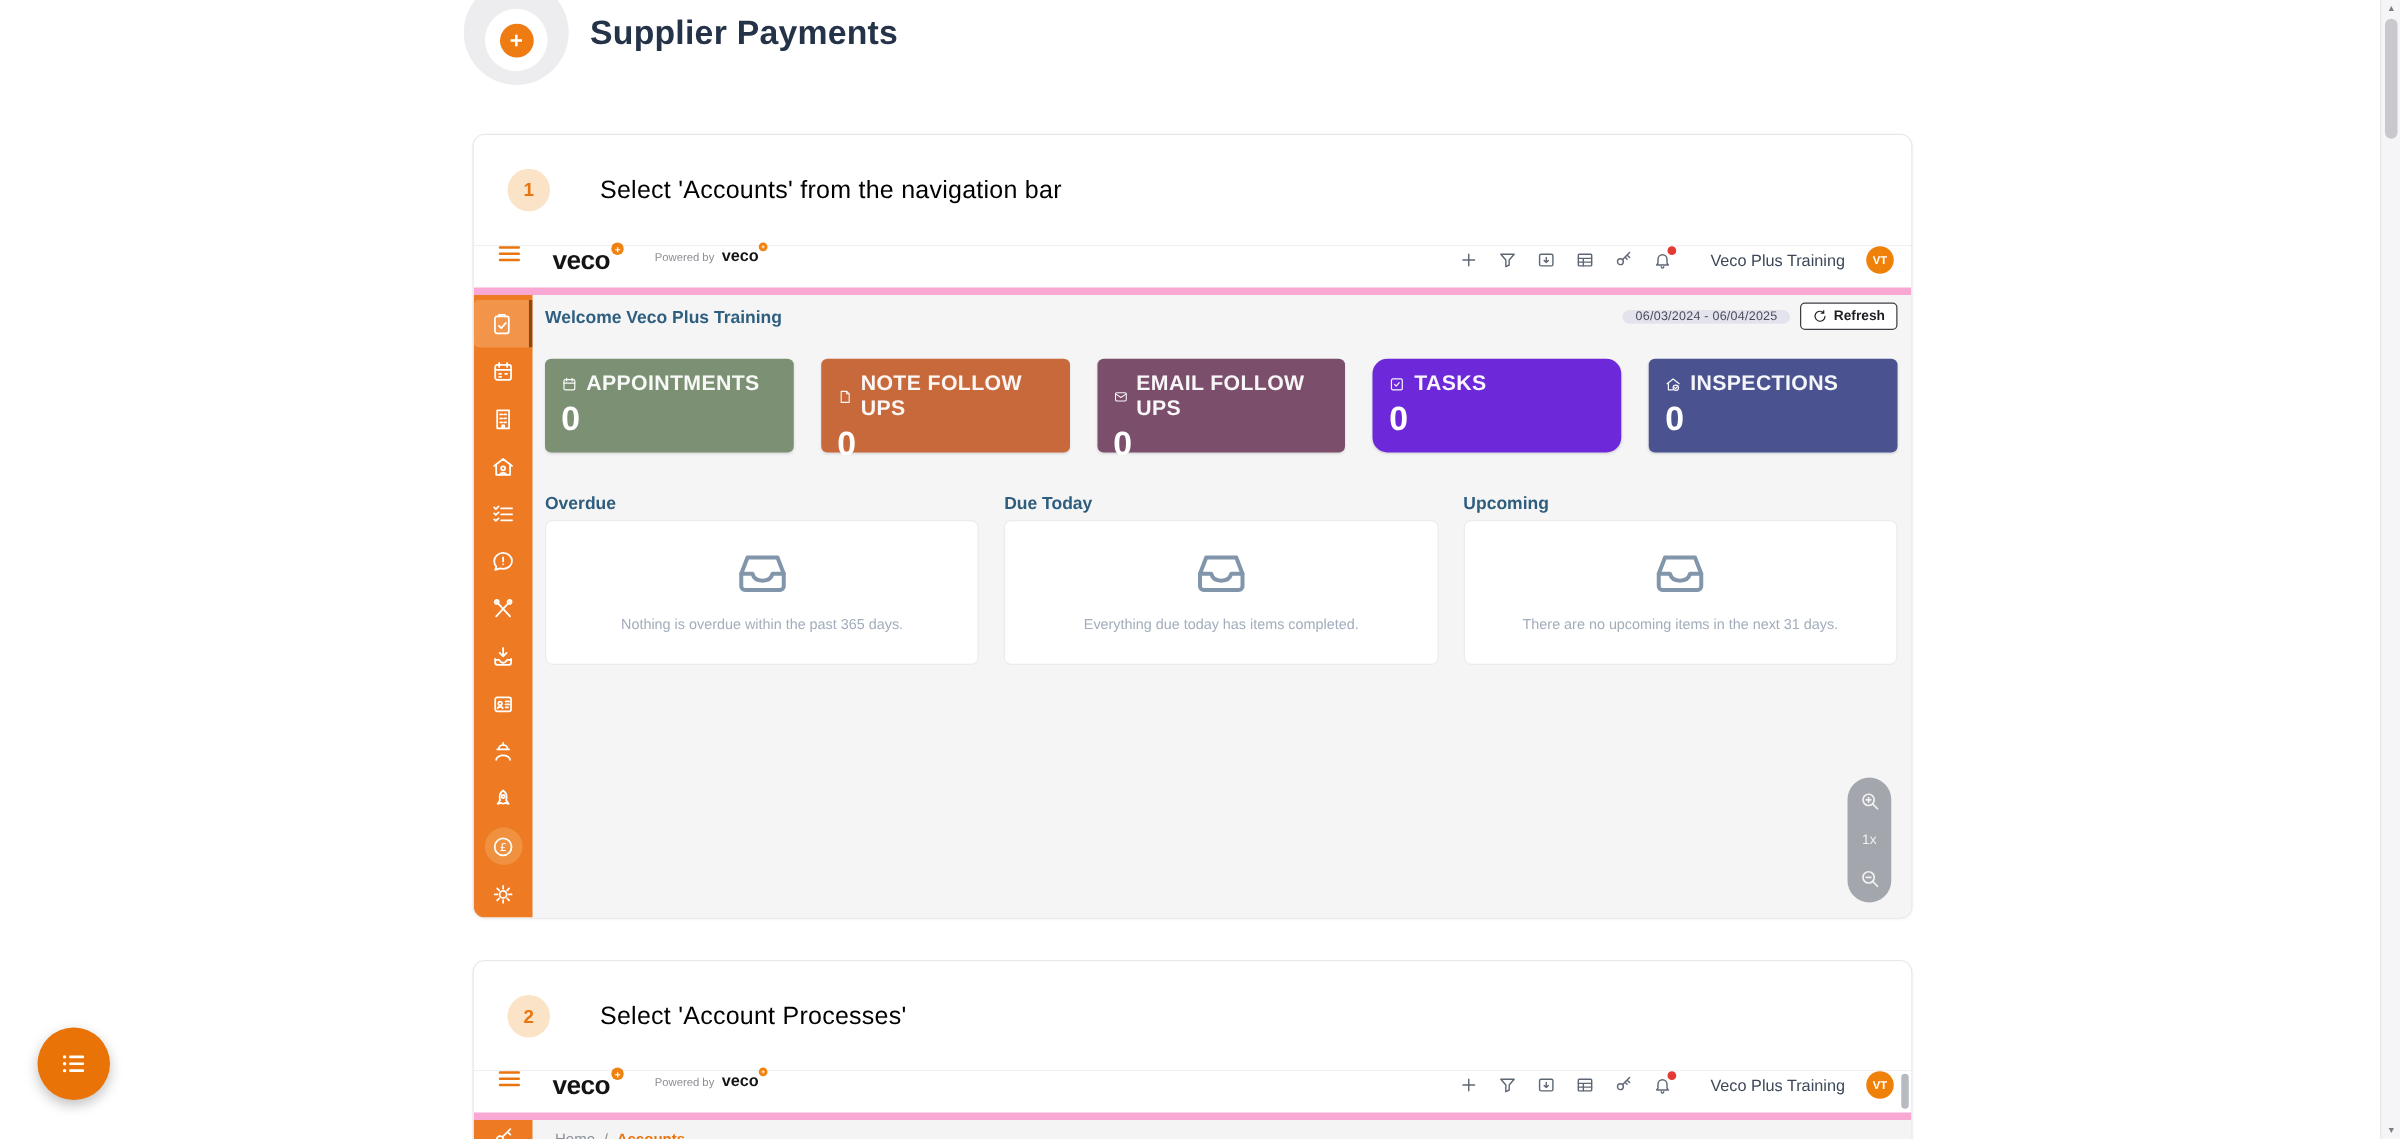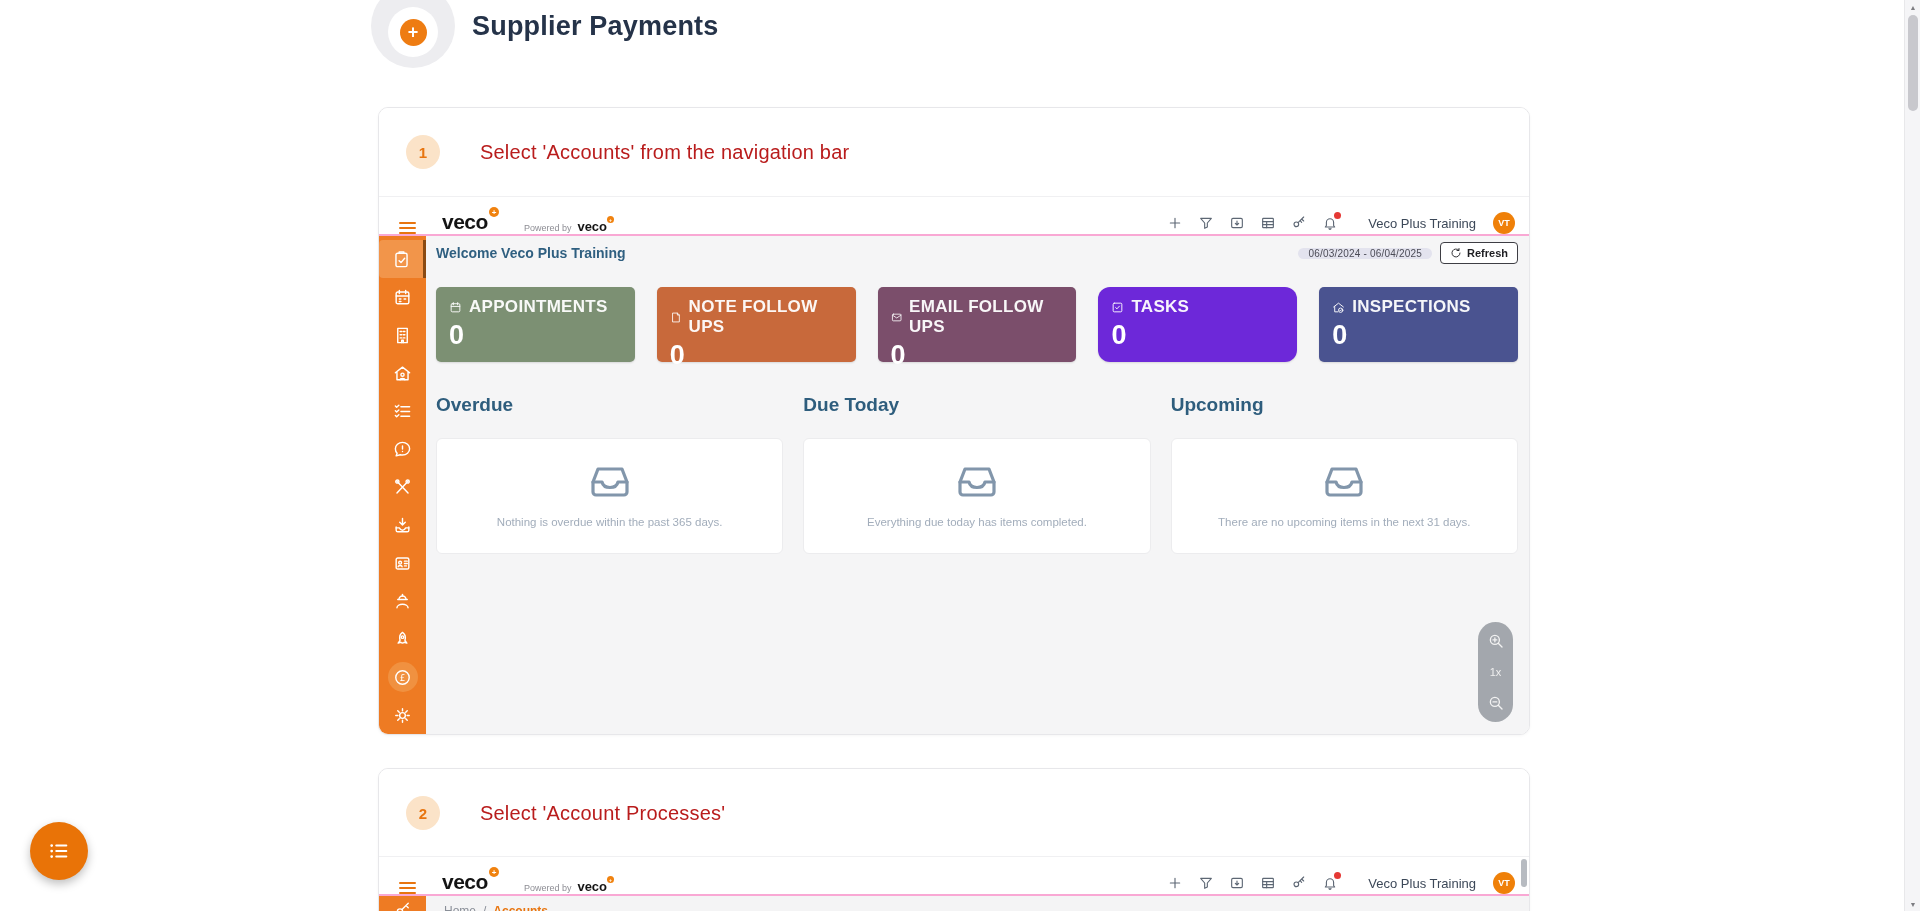--- a/index.html
+++ b/index.html
@@ -29,27 +29,27 @@
 
   
   .step-card { background:#fff; border:1px solid #e7e7ea; border-radius:10px;
                box-shadow:0 1px 3px rgba(0,0,0,.04); overflow:hidden; }
   .card1 { left:378px; top:107px; width:1152px; height:628px; }
   .card2 { left:378px; top:768px; width:1152px; height:200px; }
   .step-head { position:absolute; left:0; top:0; right:0; height:88px;
                display:flex; align-items:center; padding-left:27px; background:#fff; }
   .step-num { width:34px; height:34px; border-radius:50%; background:#fbe3c8; color:#e8750f;
               font-weight:bold; font-size:15px; display:flex; align-items:center; justify-content:center; }
-  .step-title { margin-left:40px; font-size:20px; color:#b91c1c; font-weight:500; letter-spacing:.2px; }
+  .step-title { margin-left:40px; font-size:20px; color:#000000; font-weight:500; letter-spacing:.2px; }
 
   
   .shot { position:absolute; left:0; right:0; bottom:0; top:88px; border-top:1px solid #f0f0f2; }
   .card2 .shot { top:87px; height:150px; bottom:auto; }
-  .appbar { position:relative; height:39px; background:#fff; border-bottom:2px solid #f9a8d4;
-            display:flex; align-items:flex-end; padding:0 14px 0 20px; }
+  .appbar { position:relative; height:39px; background:#fff; border-bottom:6px solid #f9a8d4;
+            display:flex; align-items:flex-start; padding:0 14px 0 20px; }
   .hamburger { width:17px; display:flex; flex-direction:column; gap:3px; }
   .hamburger span { height:2px; background:#e8750f; border-radius:1px; }
   .logo { margin-left:26px; position:relative; font-weight:bold; font-size:21px; color:#141414;
           letter-spacing:-.5px; padding-right:10px; }
   .logo .sup { position:absolute; right:-1px; top:-3px; width:10px; height:10px; border-radius:50%;
                background:#f0820f; color:#fff; font-size:8px; font-weight:bold; display:flex;
                align-items:center; justify-content:center; }
   .powered { margin-left:26px; display:flex; align-items:baseline; gap:6px; }
   .powered .pre { font-size:9px; color:#8d8d94; }
   .powered .plogo { position:relative; font-weight:bold; font-size:13px; color:#141414; padding-right:7px; }
@@ -89,21 +89,21 @@
   .stat-card { flex:1; height:75px; border-radius:5px; padding:10px 13px; color:#fff;
                box-shadow:0 1px 2px rgba(0,0,0,.12); }
   .stat-top { display:flex; align-items:center; gap:7px; font-size:17px; font-weight:bold;
               letter-spacing:.3px; opacity:.95; }
   .stat-top svg { stroke:#fff; fill:none; stroke-width:1.8; stroke-linecap:round; stroke-linejoin:round;
                   width:13px; height:13px; }
   .stat-val { font-size:27px; font-weight:bold; margin-top:5px; line-height:1; }
 
   .col-row { position:absolute; left:57px; right:11px; top:158px; display:flex; gap:20px; }
   .col { flex:1; }
-  .col-title { font-size:19px; font-weight:bold; color:#2e5d7d; margin-bottom:22px; }
+  .col-title { font-size:14px; font-weight:bold; color:#2e5d7d; margin-bottom:6px; }
   .empty-card { background:#fff; border:1px solid #ececee; border-radius:6px; height:116px;
                 display:flex; flex-direction:column; align-items:center; justify-content:center; gap:13px; }
   .tray svg { stroke:#8296ab; fill:none; stroke-width:3.2; stroke-linejoin:round; stroke-linecap:round; }
   .empty-msg { font-size:11.5px; color:#a2adbb; }
 
   .zoom-pill { position:absolute; right:16px; bottom:12px; width:35px; height:100px; border-radius:18px;
                background:rgba(145,150,156,.82); display:flex; flex-direction:column; align-items:center;
                justify-content:space-between; padding:10px 0; }
   .zoom-pill svg { stroke:#f2f2f2; fill:none; stroke-width:1.8; stroke-linecap:round; }
   .zoom-level { color:#efefef; font-size:11px; }

